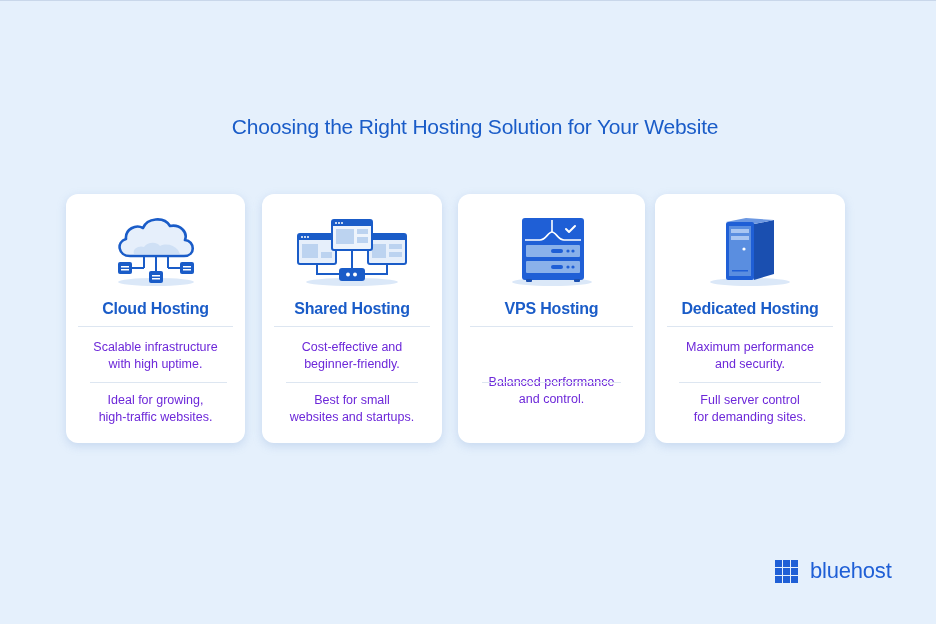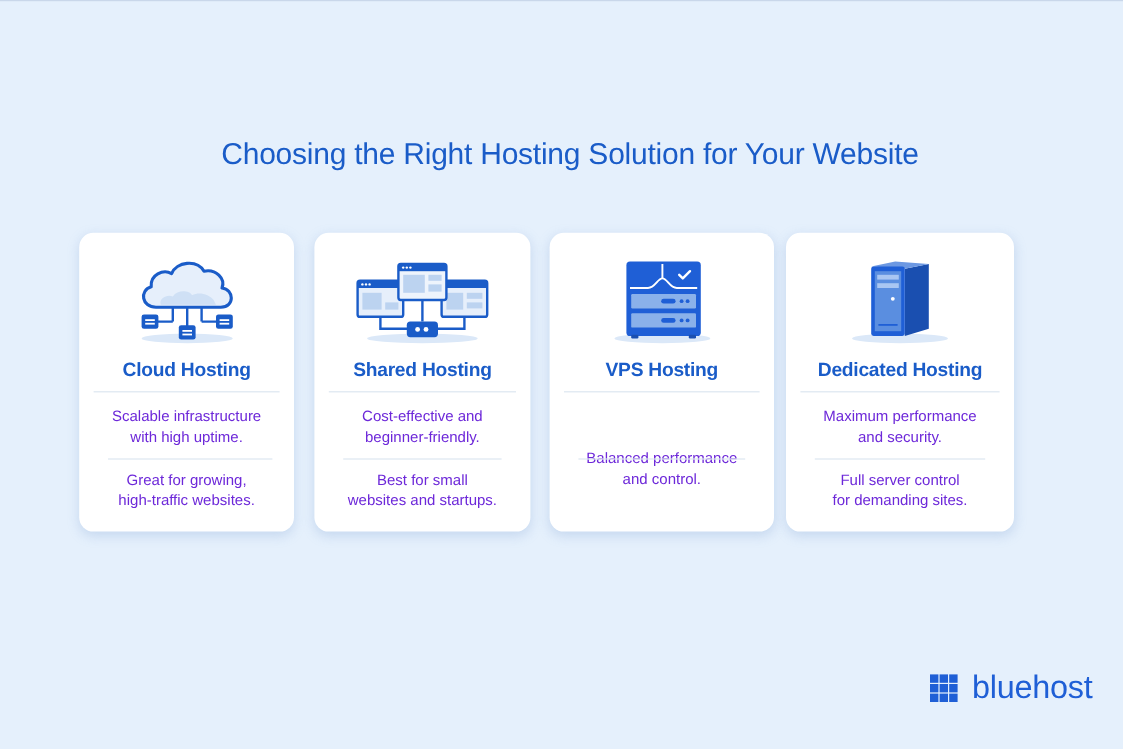--- a/index.html
+++ b/index.html
@@ -8,21 +8,21 @@
       position: relative;
       background: #e5f0fc;
       font-family: "Liberation Sans", "DejaVu Sans", sans-serif;
       border-top: 1px solid #c9d7ea;
     }
     .page-title {
       position: absolute;
       left: 0; right: 0;
       top: 114px;
       text-align: center;
-      font-size: 25px;
+      font-size: 21px;
       font-weight: 400;
       color: #1a5cc8;
       letter-spacing: -0.2px;
       padding-left: 14px;
     }
     .card {
       position: absolute;
       top: 193px;
       height: 249px;
       background: #ffffff;
@@ -72,21 +72,21 @@
     }
     .brand-grid {
       display: grid;
       grid-template-columns: repeat(3, 7px);
       grid-template-rows: repeat(3, 7px);
       gap: 1px;
       margin-right: 12px;
     }
     .brand-grid span { background: #1f5fd6; display: block; }
     .brand-name {
-      font-size: 27px;
+      font-size: 22px;
       color: #1f5fd6;
       letter-spacing: -0.2px;
       font-weight: 400;
     }
   </style>
 </head>
 <body>
 
 <h1 class="page-title">Choosing the Right Hosting Solution for Your Website</h1>
 
@@ -110,21 +110,21 @@
       <rect x="72" y="48" width="14" height="12" rx="2" fill="#1a5cc8"></rect>
       <rect x="75" y="52" width="8" height="1.5" fill="#fff"></rect>
         <rect x="75" y="55" width="8" height="1.5" fill="#fff"></rect>
     </svg>
   </div>
   <div class="card-title">Cloud Hosting</div>
   <div class="divider" style="top:132px; left:12px; right:12px;"></div>
   <div class="desc" style="top:145px;">Scalable infrastructure
 with high uptime.</div>
   <div class="divider" style="top:188px; left:24px; right:18px;"></div>
-  <div class="desc" style="top:198px;">Great for growing,
+  <div class="desc" style="top:198px;">Ideal for growing,
 high-traffic websites.</div>
 </div>
 
 <div class="card" style="left:262px; width:180px;">
   <div class="icon-wrap">
     <svg width="116" height="74" viewBox="0 0 116 74">
       <ellipse cx="58" cy="68" rx="46" ry="4" fill="#dbe8f8"></ellipse>
 
       <rect x="4" y="20" width="38" height="30" rx="2" fill="#e6effb" stroke="#1a5cc8" stroke-width="2"></rect>
       <rect x="4" y="20" width="38" height="6" fill="#1a5cc8"></rect>

